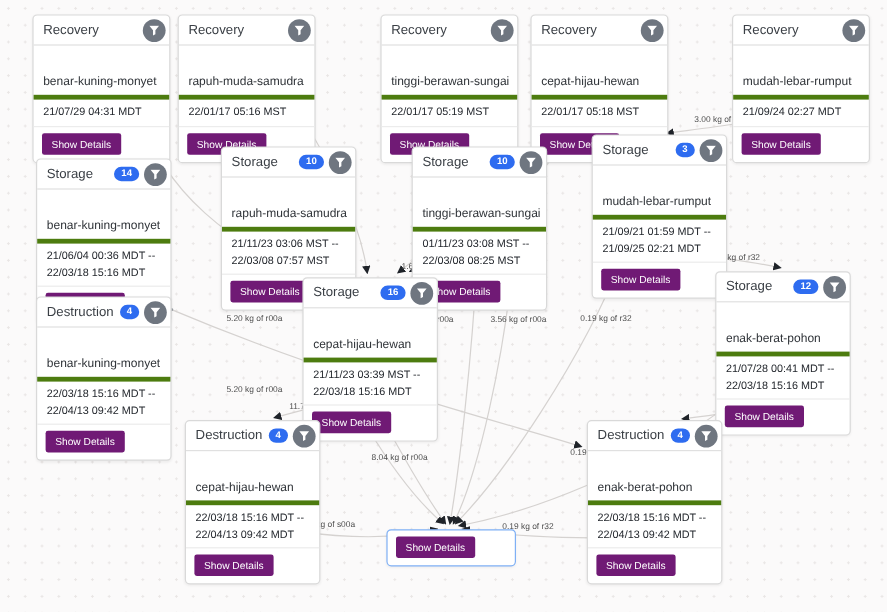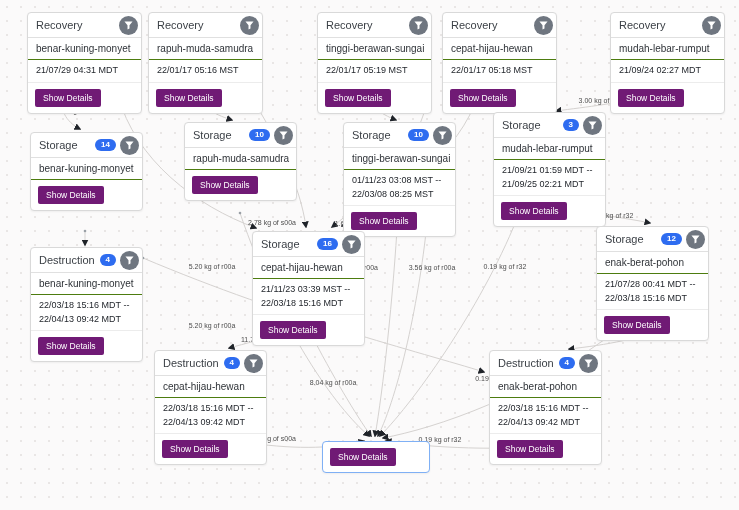--- a/index.html
+++ b/index.html
@@ -31,22 +31,22 @@
     background:#2e6cf0;color:#fff;font-size:8px;font-weight:bold;
     border-radius:9px;padding:2px 6px;line-height:1;
   }
   .filter-btn{
     width:19px;height:19px;border-radius:50%;background:#6f7680;border:none;
     display:flex;align-items:center;justify-content:center;flex:0 0 auto;
     cursor:pointer;padding:0;
   }
   .node.sale .filter-btn{background:#2176f5;}
   .node-name{
-    font-size:10px;color:#2f3338;padding:5px 8px;border-bottom:1px solid #4d7c0f;
-    white-space:nowrap;overflow:hidden;
+    font-size:10px;color:#2f3338;padding:5px 8px;border-bottom:4px solid #4d7c0f;
+    white-space:nowrap;overflow:hidden;margin-top:20px;
   }
   .node-dates{
     font-size:9px;color:#23272d;padding:4px 8px;border-bottom:1px solid #ececec;
     line-height:1.5;
   }
   .node-footer{padding:4px 7px 6px;}
   .details-btn{
     background:#701a75;color:#fff;font-size:8.5px;border:none;border-radius:2px;
     padding:4px 8px;cursor:pointer;
   }
@@ -211,35 +211,37 @@
     <div class="node-header">
       <span class="node-type">Storage</span>
       <span class="badge">14</span>
       <button class="filter-btn">
         <svg width="9" height="9" viewBox="0 0 10 10">
           <path d="M0.5,0.5 h9 l-3.4,4.2 v3.6 l-2.2,1.2 v-4.8 Z" fill="#ffffff"></path>
         </svg>
       </button>
     </div>
     <div class="node-name">benar-kuning-monyet</div>
+    <div class="node-dates">21/06/04 00:36 MDT -- 22/03/18 15:16 MDT</div>
     <div class="node-footer">
       <button class="details-btn">Show Details</button>
     </div>
   </div>
       <div class="node" style="left: 184px; top: 122px; width: 113px;">
     <div class="node-header">
       <span class="node-type">Storage</span>
       <span class="badge">10</span>
       <button class="filter-btn">
         <svg width="9" height="9" viewBox="0 0 10 10">
           <path d="M0.5,0.5 h9 l-3.4,4.2 v3.6 l-2.2,1.2 v-4.8 Z" fill="#ffffff"></path>
         </svg>
       </button>
     </div>
     <div class="node-name">rapuh-muda-samudra</div>
+    <div class="node-dates">21/11/23 03:06 MST -- 22/03/08 07:57 MST</div>
     <div class="node-footer">
       <button class="details-btn">Show Details</button>
     </div>
   </div>
       <div class="node" style="left: 343px; top: 122px; width: 113px;">
     <div class="node-header">
       <span class="node-type">Storage</span>
       <span class="badge">10</span>
       <button class="filter-btn">
         <svg width="9" height="9" viewBox="0 0 10 10">

